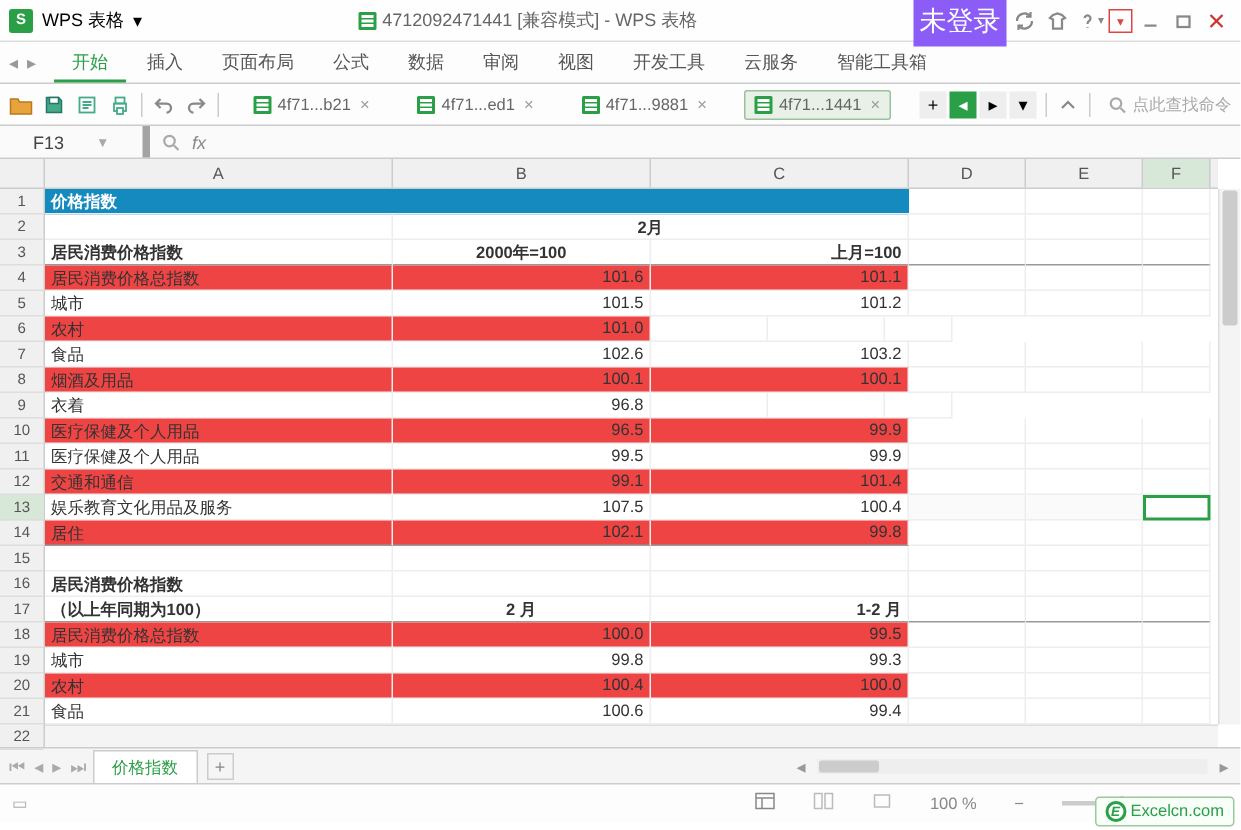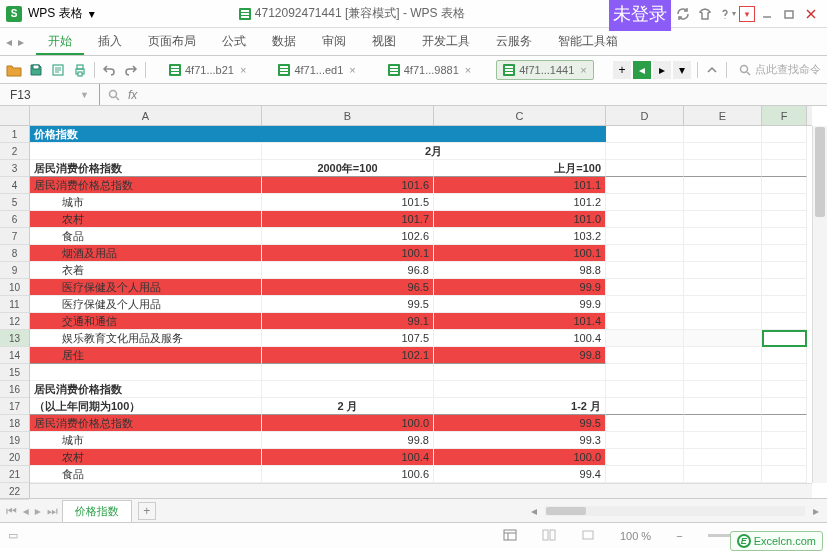--- a/index.html
+++ b/index.html
@@ -24,21 +24,21 @@
     .tb-sep { width:1px; height:16px; background:#ccc; }
     .doc-tabs { display:flex; align-items:center; margin-left:10px; gap:18px; flex:1; overflow:hidden; }
     .doc-tab { display:flex; align-items:center; gap:4px; padding:3px 6px; color:#666; font-size:11px; border:1px solid transparent; cursor:pointer; }
     .doc-tab.active { background:#e8f0e8; border:1px solid #9bc09b; border-radius:2px; }
     .doc-tab .x { color:#999; margin-left:2px; }
     .doc-nav { display:flex; align-items:center; gap:2px; }
     .doc-nav-btn { width:18px; height:18px; display:flex; align-items:center; justify-content:center; background:#eee; cursor:pointer; }
     .doc-nav-btn.g { background:#2a9f47; color:#fff; }
     .search-box { display:flex; align-items:center; margin-left:6px; color:#aaa; gap:4px; font-size:11px; }
     .formula-bar { height:22px; display:flex; align-items:center; border-bottom:1px solid #ccc; background:#fafafa; }
-    .name-box { width:100px; padding:0 10px; border-right:1px solid #a3a3a3; color:#444; font-size:12px; display:flex; align-items:center; justify-content:space-between; height:100%; }
+    .name-box { width:100px; padding:0 22px; border-right:5px solid #a3a3a3; color:#444; font-size:12px; display:flex; align-items:center; justify-content:space-between; height:100%; }
     .fx-area { display:flex; align-items:center; gap:8px; padding:0 8px; color:#888; }
     .fx-lbl { font-style:italic; }
     .sheet { height:392px; display:flex; background:#fff; position:relative; }
     .corner { width:30px; height:20px; background:#f0f0f0; border-right:1px solid #ccc; border-bottom:1px solid #ccc; position:absolute; top:0; left:0; }
     .col-headers { position:absolute; top:0; left:30px; right:15px; height:20px; display:flex; background:#f0f0f0; border-bottom:1px solid #ccc; }
     .col-h { border-right:1px solid #ccc; display:flex; align-items:center; justify-content:center; color:#555; font-size:11px; cursor:pointer; }
     .col-h.sel { background:#d8e8d8; }
     .row-headers { position:absolute; top:20px; left:0; width:30px; bottom:0; background:#f0f0f0; border-right:1px solid #ccc; }
     .row-h { height:17px; border-bottom:1px solid #ddd; display:flex; align-items:center; justify-content:center; color:#555; font-size:10px; cursor:pointer; }
     .row-h.sel { background:#d8e8d8; }
@@ -46,21 +46,21 @@
     .row { height:17px; display:flex; }
     .cell { border-right:1px solid transparent; border-bottom:1px solid transparent; padding:0 4px; display:flex; align-items:center; font-size:11px; color:#333; overflow:hidden; white-space:nowrap; }
     .grid-faint .cell { border-right:1px solid #eee; border-bottom:1px solid #eee; }
     .cA { width:232px; } .cB { width:172px; justify-content:center; } .cC { width:172px; justify-content:flex-end; } .cD { width:78px; } .cE { width:78px; } .cF { width:45px; }
     .hdr-row .cell { background:#148abf; color:#fff; font-weight:bold; }
     .hdr-row .cA { border-right:none; } .hdr-row .cB,.hdr-row .cC { border-right:none; }
     .sub-row .cell { font-weight:bold; border-bottom:1px solid #999; }
     .sub-row .cB { justify-content:center; } .sub-row .cC { justify-content:flex-end; }
     .striped { background:#ef4444; }
     .bold .cell { font-weight:bold; }
-    .indent .cA { padding-left:32px; }
+    .indent .cA { padding-left:4px; }
     .sel-cell { border:2px solid #2a9f47 !important; padding:0 2px; }
     .vscroll { position:absolute; top:20px; right:0; width:15px; bottom:15px; background:#f4f4f4; border-left:1px solid #ddd; }
     .vscroll-thumb { position:absolute; top:1px; left:2px; right:2px; height:90px; background:#ccc; border-radius:2px; }
     .hscroll-area { position:absolute; left:30px; right:15px; bottom:0; height:15px; background:#f4f4f4; border-top:1px solid #ddd; display:flex; }
     .sheet-tabs { height:24px; display:flex; align-items:center; background:#f5f5f5; border-top:1px solid #ccc; padding:0 4px; gap:2px; }
     .st-nav { color:#aaa; padding:0 2px; cursor:pointer; }
     .st-tab { padding:3px 12px; color:#2a9f47; background:#fff; border:1px solid #ccc; border-bottom:none; font-size:11px; cursor:pointer; }
     .st-add { width:18px; height:18px; display:flex; align-items:center; justify-content:center; color:#888; cursor:pointer; border:1px solid #ccc; margin-left:4px; }
     .sheet-tabs-right { margin-left:auto; display:flex; align-items:center; gap:4px; }
     .hb { width:14px; height:14px; display:flex; align-items:center; justify-content:center; color:#999; cursor:pointer; }
@@ -315,21 +315,20 @@
       <div class="row indent  ">
         <div class="cell cA ">城市</div>
         <div class="cell cB right ">101.5</div>
         <div class="cell cC ">101.2</div>
         <div class="cell cD"></div>
         <div class="cell cE"></div>
         <div class="cell cF"></div>
       </div>
       <div class="row indent  ">
         <div class="cell cA striped">农村</div>
-        <div class="cell cB right striped">101.7</div>
         <div class="cell cC striped">101.0</div>
         <div class="cell cD"></div>
         <div class="cell cE"></div>
         <div class="cell cF"></div>
       </div>
       <div class="row indent  ">
         <div class="cell cA ">食品</div>
         <div class="cell cB right ">102.6</div>
         <div class="cell cC ">103.2</div>
         <div class="cell cD"></div>
@@ -340,21 +339,20 @@
         <div class="cell cA striped">烟酒及用品</div>
         <div class="cell cB right striped">100.1</div>
         <div class="cell cC striped">100.1</div>
         <div class="cell cD"></div>
         <div class="cell cE"></div>
         <div class="cell cF"></div>
       </div>
       <div class="row indent  ">
         <div class="cell cA ">衣着</div>
         <div class="cell cB right ">96.8</div>
-        <div class="cell cC ">98.8</div>
         <div class="cell cD"></div>
         <div class="cell cE"></div>
         <div class="cell cF"></div>
       </div>
       <div class="row indent  ">
         <div class="cell cA striped">医疗保健及个人用品</div>
         <div class="cell cB right striped">96.5</div>
         <div class="cell cC striped">99.9</div>
         <div class="cell cD"></div>
         <div class="cell cE"></div>

